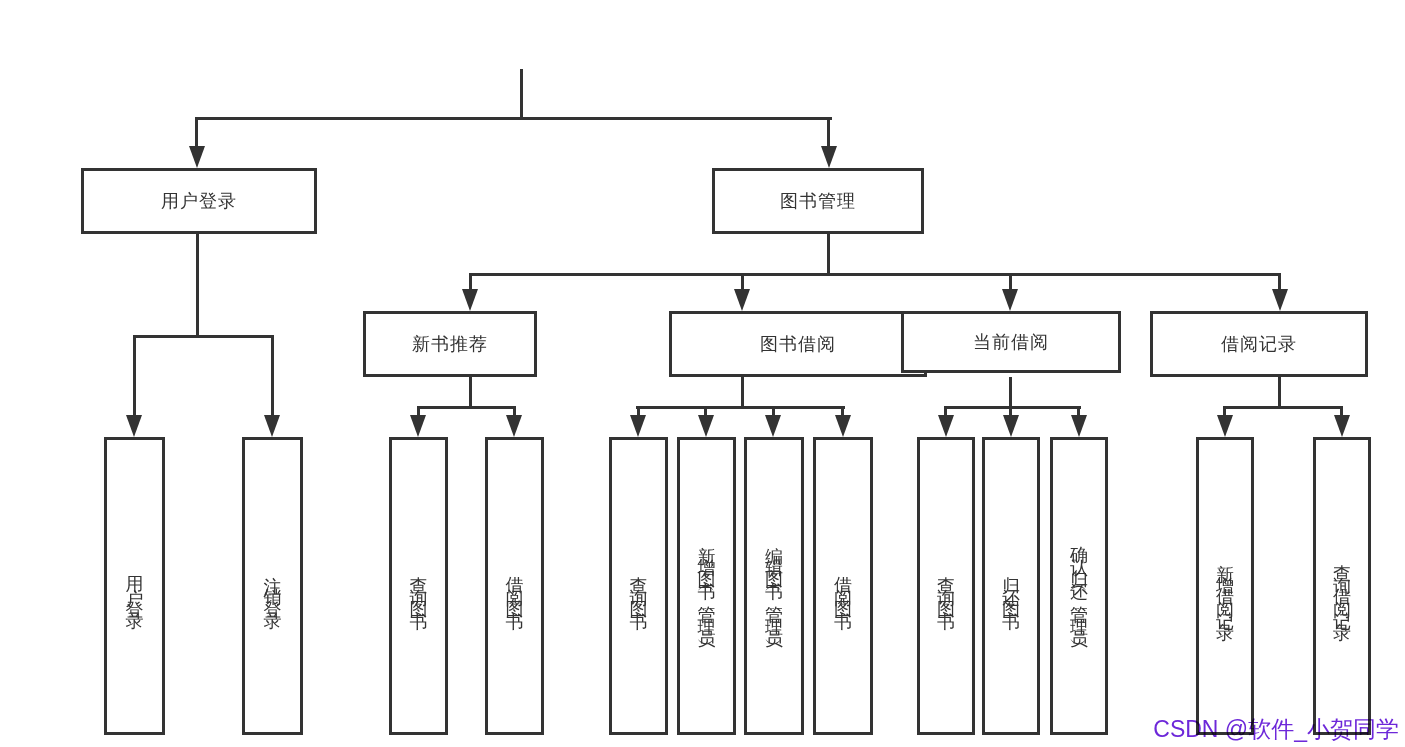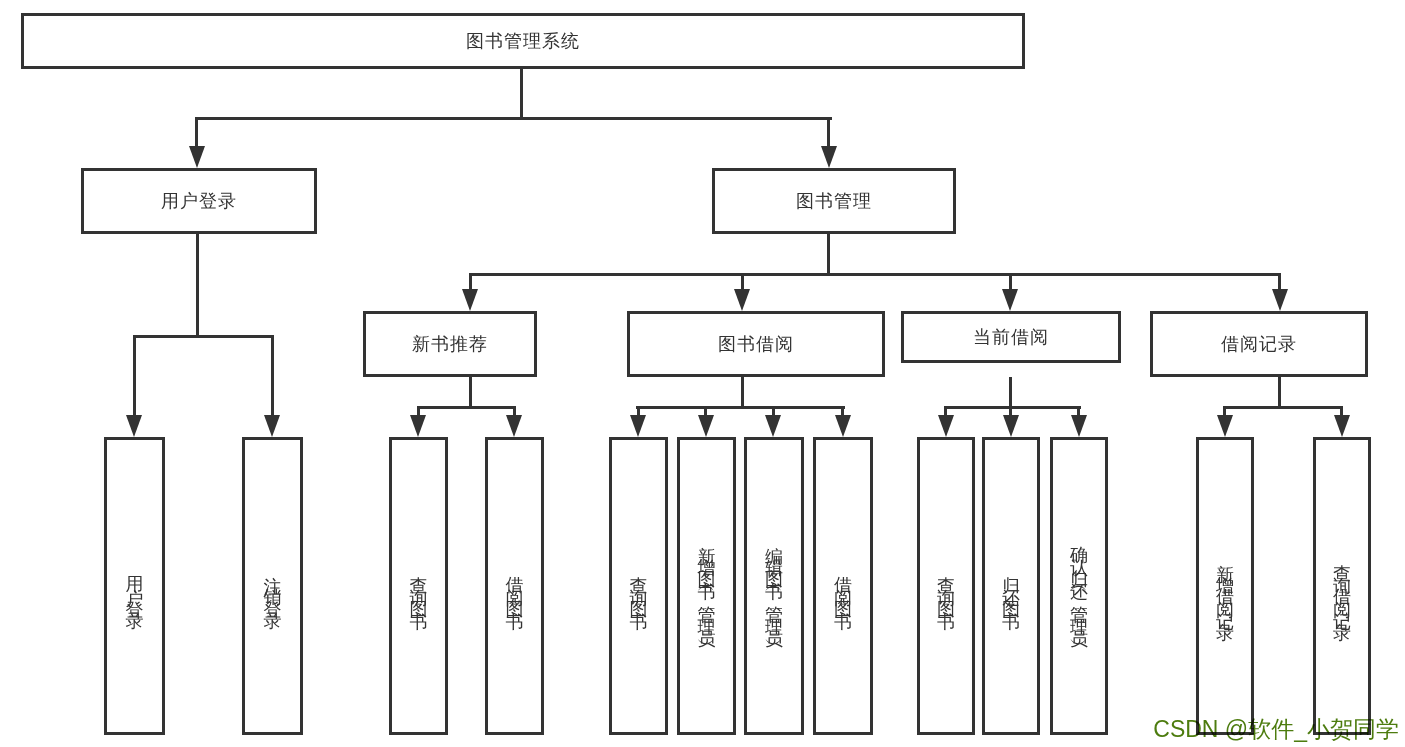--- a/index.html
+++ b/index.html
@@ -40,47 +40,44 @@
   .ah{
     position:absolute;width:0;height:0;
     border-left:8px solid transparent;
     border-right:8px solid transparent;
     border-top:22px solid #333333;
   }
   .watermark{
     position:absolute;
     right:6px;top:714px;
     font-size:23px;
-    color:#4d7c0f;
+    color:#6d28d9;
     mix-blend-mode:multiply;
     white-space:nowrap;
     z-index:20;
     text-align:center;
   }
 </style>
 </head>
 <body>
 
 <div class="stage">
 
-  <div class="node" style="left:21px;top:13px;width:1004px;height:56px">
-    <span>图书管理系统</span>
-  </div>
 
   <div class="vl" style="left:520px;top:69px;height:51px"></div>
   <div class="hl" style="left:195px;top:117px;width:637px"></div>
   <div class="vl" style="left:195px;top:120px;height:28px"></div>
   <div class="ah" style="left:189px;top:146px"></div>
   <div class="vl" style="left:827px;top:120px;height:28px"></div>
   <div class="ah" style="left:821px;top:146px"></div>
 
   <div class="node" style="left:81px;top:168px;width:236px;height:66px">
     <span>用户登录</span>
   </div>
-  <div class="node" style="left:712px;top:168px;width:244px;height:66px">
+  <div class="node" style="left:712px;top:168px;width:212px;height:66px">
     <span>图书管理</span>
   </div>
 
   <div class="vl" style="left:196px;top:234px;height:103px"></div>
   <div class="hl" style="left:133px;top:335px;width:141px"></div>
   <div class="vl" style="left:133px;top:338px;height:79px"></div>
   <div class="ah" style="left:126px;top:415px"></div>
   <div class="vl" style="left:271px;top:338px;height:79px"></div>
   <div class="ah" style="left:264px;top:415px"></div>
 
@@ -91,24 +88,24 @@
   <div class="vl" style="left:741px;top:276px;height:15px"></div>
   <div class="ah" style="left:734px;top:289px"></div>
   <div class="vl" style="left:1009px;top:276px;height:15px"></div>
   <div class="ah" style="left:1002px;top:289px"></div>
   <div class="vl" style="left:1278px;top:276px;height:15px"></div>
   <div class="ah" style="left:1272px;top:289px"></div>
 
   <div class="node" style="left:363px;top:311px;width:174px;height:66px">
     <span>新书推荐</span>
   </div>
-  <div class="node" style="left:627px;top:311px;width:258px;height:66px">
+  <div class="node" style="left:669px;top:311px;width:258px;height:66px">
     <span>图书借阅</span>
   </div>
-  <div class="node" style="left:901px;top:311px;width:220px;height:52px">
+  <div class="node" style="left:901px;top:311px;width:220px;height:62px">
     <span>当前借阅</span>
   </div>
   <div class="node" style="left:1150px;top:311px;width:218px;height:66px">
     <span>借阅记录</span>
   </div>
 
   <div class="vl" style="left:469px;top:377px;height:32px"></div>
   <div class="hl" style="left:417px;top:406px;width:99px"></div>
   <div class="vl" style="left:417px;top:409px;height:8px"></div>
   <div class="ah" style="left:410px;top:415px"></div>

